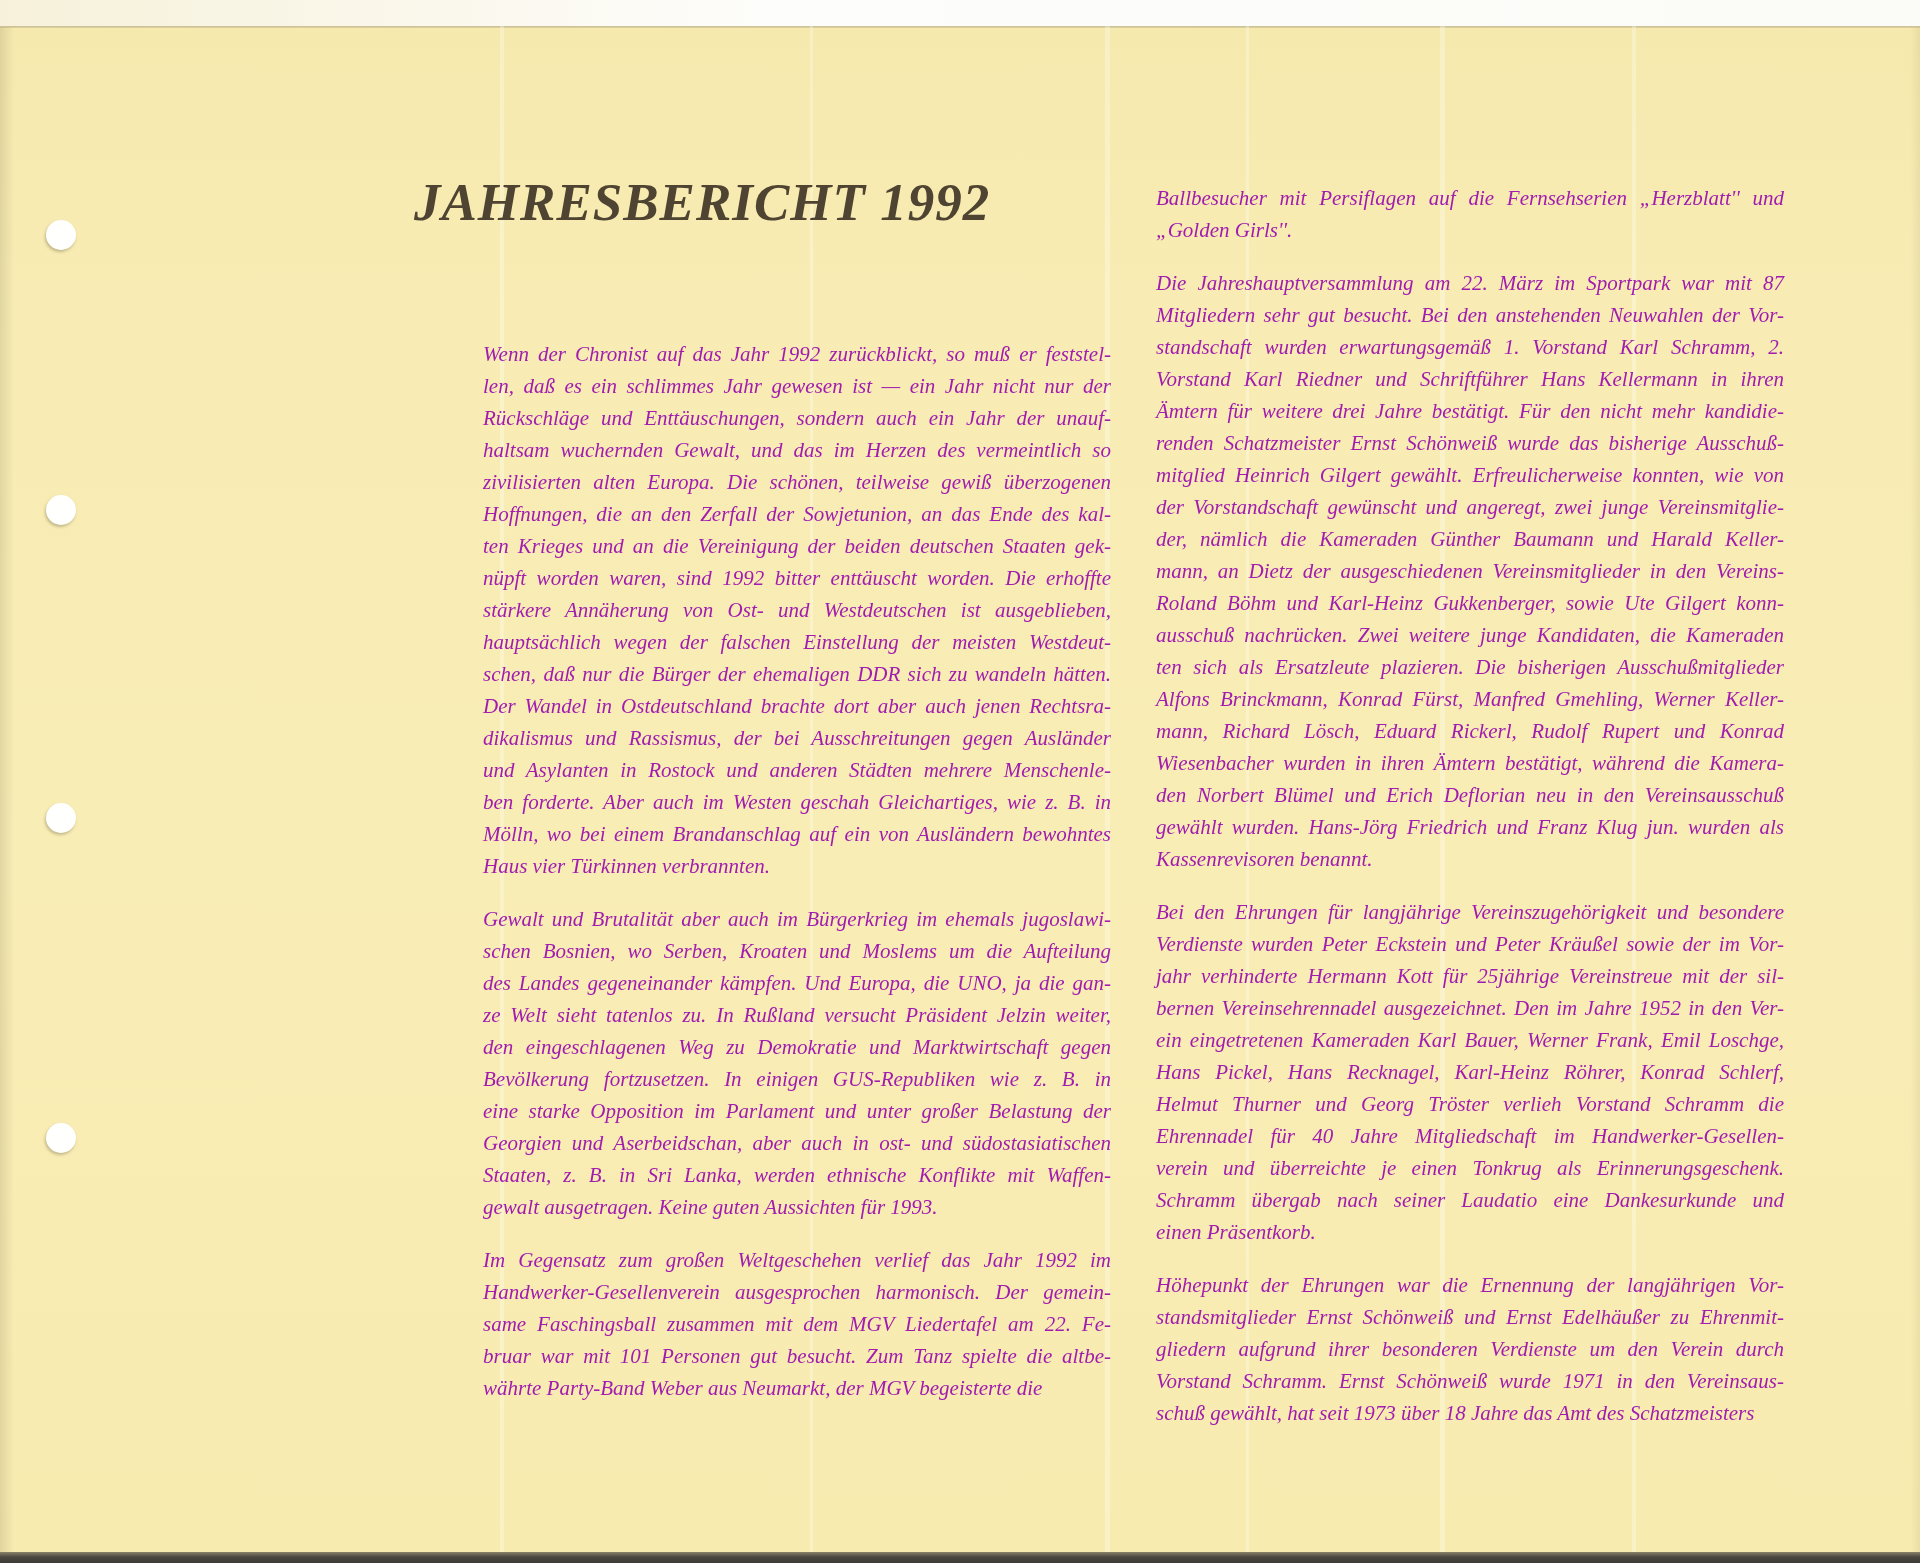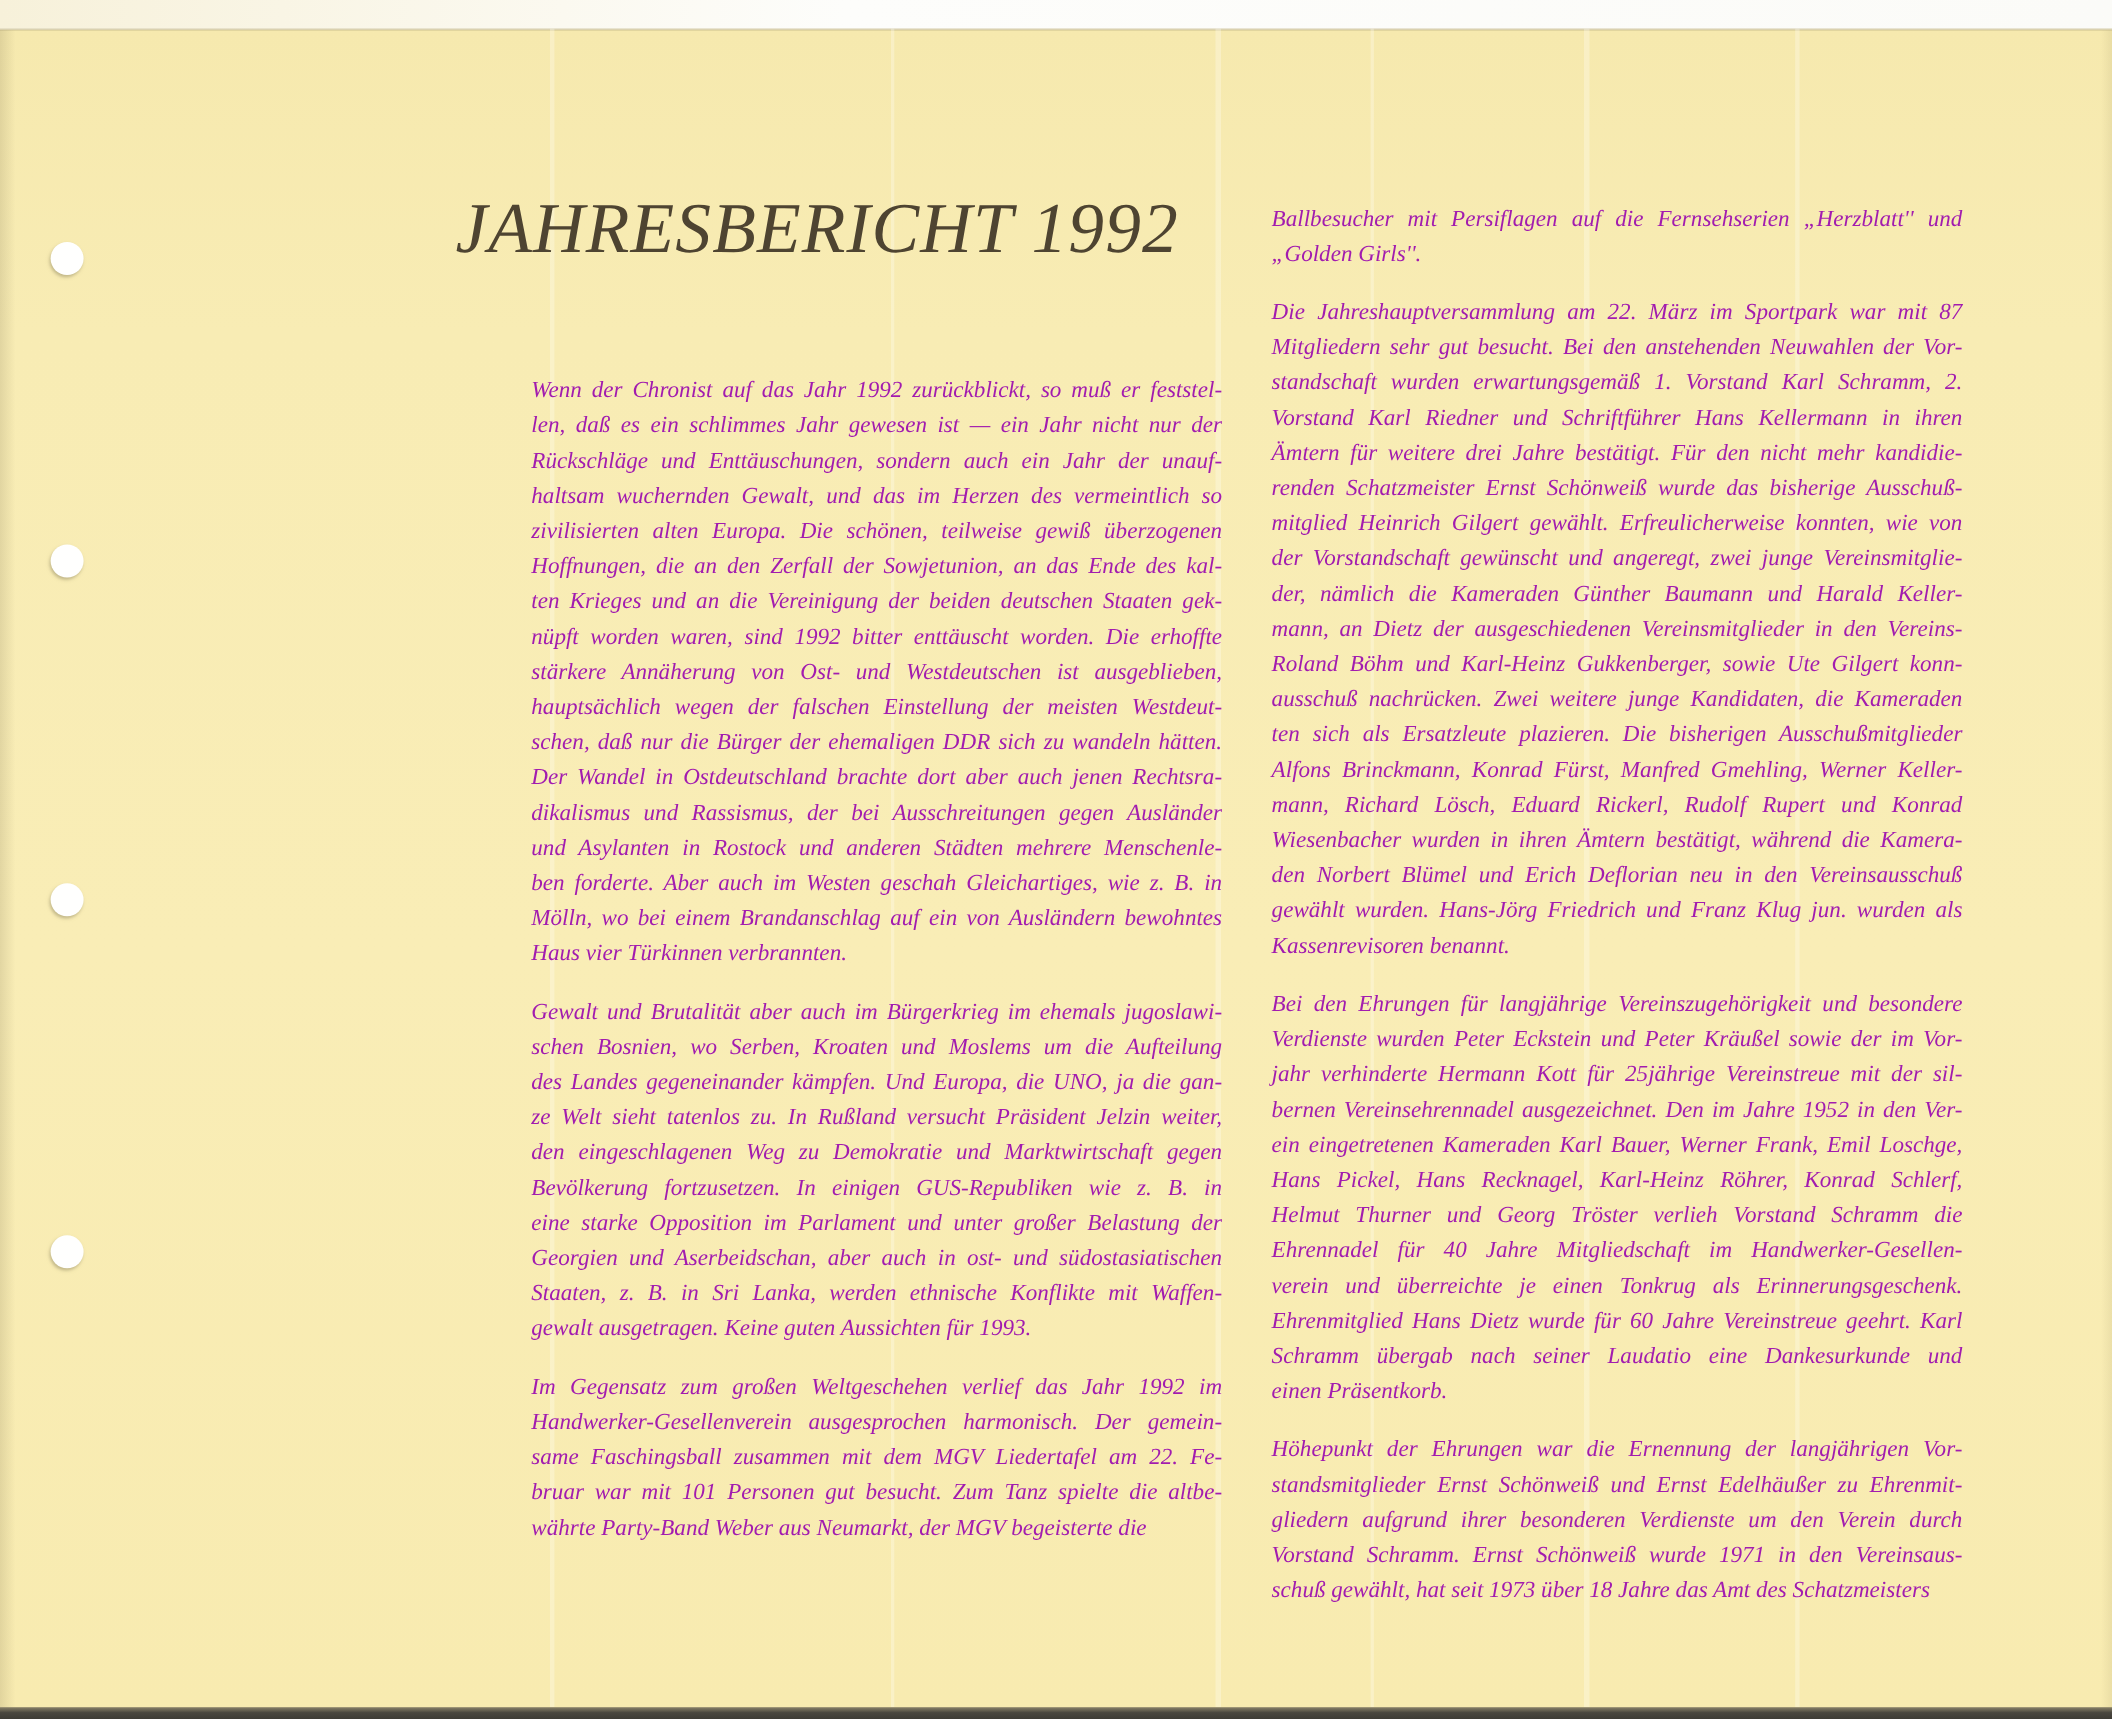--- a/index.html
+++ b/index.html
@@ -31,21 +31,21 @@
     background:linear-gradient(to bottom,#8a8268 0%,#4a473f 45%,#3d3b35 100%);
   }
   
   .hole{
     position:absolute;width:30px;height:30px;border-radius:50%;
     background:#fffffe;transform:translate(-50%,-50%);
     box-shadow:-1px 2px 3px rgba(150,140,100,0.55);
   }
   .doc-title{
     position:absolute;left:414px;top:176px;margin:0;
-    font-style:italic;font-weight:normal;font-size:65px;line-height:1;
+    font-style:italic;font-weight:bold;font-size:53px;line-height:1;
     letter-spacing:1px;color:#4e4431;
   }
   .col{
     position:absolute;width:628px;
     font-style:italic;font-size:21px;line-height:32px;color:#a21caf;
   }
   .col-left{left:483px;top:338px;}
   .col-right{left:1156px;top:182px;}
   .para{margin:0 0 21px 0;}
   .para:last-child{margin-bottom:0;}
@@ -144,21 +144,20 @@
       <div class="para">
         <div class="line">Bei den Ehrungen für langjährige Vereinszugehörigkeit und besondere</div>
         <div class="line">Verdienste wurden Peter Eckstein und Peter Kräußel sowie der im Vor-</div>
         <div class="line">jahr verhinderte Hermann Kott für 25jährige Vereinstreue mit der sil-</div>
         <div class="line">bernen Vereinsehrennadel ausgezeichnet. Den im Jahre 1952 in den Ver-</div>
         <div class="line">ein eingetretenen Kameraden Karl Bauer, Werner Frank, Emil Loschge,</div>
         <div class="line">Hans Pickel, Hans Recknagel, Karl-Heinz Röhrer, Konrad Schlerf,</div>
         <div class="line">Helmut Thurner und Georg Tröster verlieh Vorstand Schramm die</div>
         <div class="line">Ehrennadel für 40 Jahre Mitgliedschaft im Handwerker-Gesellen-</div>
         <div class="line">verein und überreichte je einen Tonkrug als Erinnerungsgeschenk.</div>
-        <div class="line">Ehrenmitglied Hans Dietz wurde für 60 Jahre Vereinstreue geehrt. Karl</div>
         <div class="line">Schramm übergab nach seiner Laudatio eine Dankesurkunde und</div>
         <div class="line last">einen Präsentkorb.</div>
       </div>
       <div class="para">
         <div class="line">Höhepunkt der Ehrungen war die Ernennung der langjährigen Vor-</div>
         <div class="line">standsmitglieder Ernst Schönweiß und Ernst Edelhäußer zu Ehrenmit-</div>
         <div class="line">gliedern aufgrund ihrer besonderen Verdienste um den Verein durch</div>
         <div class="line">Vorstand Schramm. Ernst Schönweiß wurde 1971 in den Vereinsaus-</div>
         <div class="line last">schuß gewählt, hat seit 1973 über 18 Jahre das Amt des Schatzmeisters</div>
       </div>

